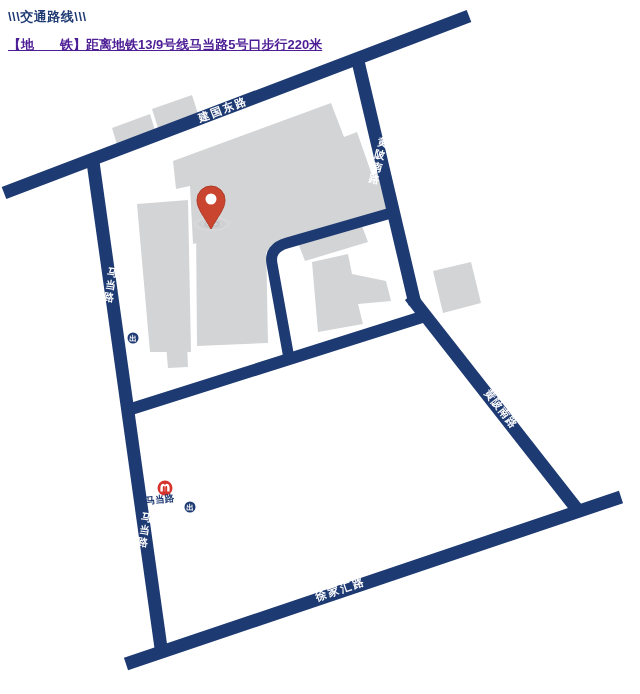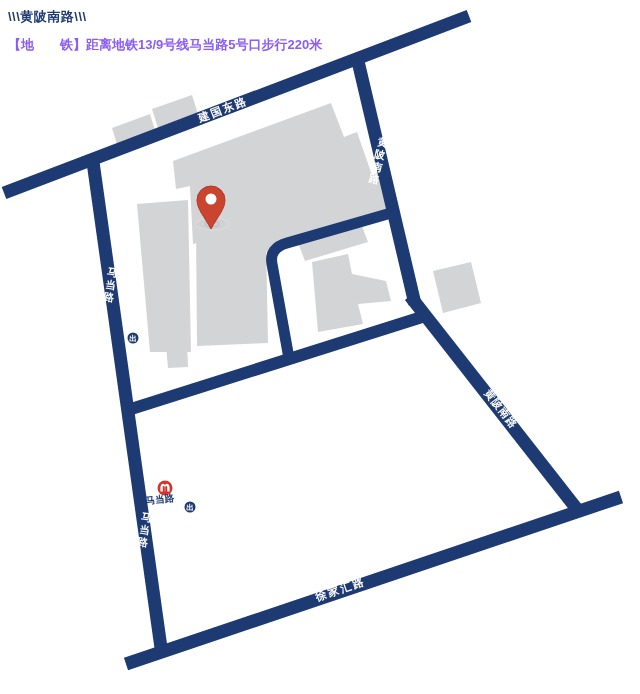--- a/index.html
+++ b/index.html
@@ -1,21 +1,21 @@
 <!DOCTYPE html>
 <html><head>
 <meta charset="utf-8">
 <style>
   html,body{margin:0;padding:0;background:#ffffff;}
   body{width:640px;height:694px;position:relative;overflow:hidden;
        font-family:"Liberation Sans","DejaVu Sans",sans-serif;}
   .hdr-title{position:absolute;left:8px;top:8px;font-size:13px;font-weight:bold;
              color:#1e3a72;letter-spacing:0.5px;}
   .hdr-sub{position:absolute;left:8px;top:36px;font-size:13px;font-weight:bold;
-           color:#8b5cf6;}
+           color:#4c1d95;text-decoration:underline;}
   svg{position:absolute;left:0;top:0;}
   .bld{fill:#d3d4d6;stroke:none;}
   .road{stroke:#1e3a72;fill:none;}
   .rlabel{fill:#ffffff;font-weight:bold;font-size:11px;letter-spacing:2px;}
   .vlabel{fill:#ffffff;font-weight:bold;font-size:10.5px;text-anchor:middle;}
   .ripple{fill:none;}
   .station-name{fill:#1e3a72;font-weight:bold;font-size:9.5px;}
   .exit-glyph{fill:#ffffff;font-size:7.5px;font-weight:bold;text-anchor:middle;
               dominant-baseline:central;}
 </style>
@@ -78,14 +78,14 @@
     <ellipse class="ripple" cx="212" cy="224" rx="12" ry="4.2" stroke="#cfcfd1" stroke-width="2"></ellipse>
     <ellipse class="ripple" cx="212" cy="224" rx="7" ry="2.6" stroke="#c4c4c6" stroke-width="2"></ellipse>
   </g>
 
   <g>
     <path fill="#c9452f" stroke="#b03a28" stroke-width="1" d="M211,229 C204,216 197,209 197,200 A14,14 0 1 1 225,200 C225,209 218,216 211,229 Z"></path>
     <circle cx="211" cy="199" r="5.5" fill="#ffffff"></circle>
   </g>
 </svg>
 
-<div class="hdr-title">\\\黄陂南路\\\</div>
+<div class="hdr-title">\\\交通路线\\\</div>
 <div class="hdr-sub">【地　　铁】距离地铁13/9号线马当路5号口步行220米</div>
 
 </body></html>

